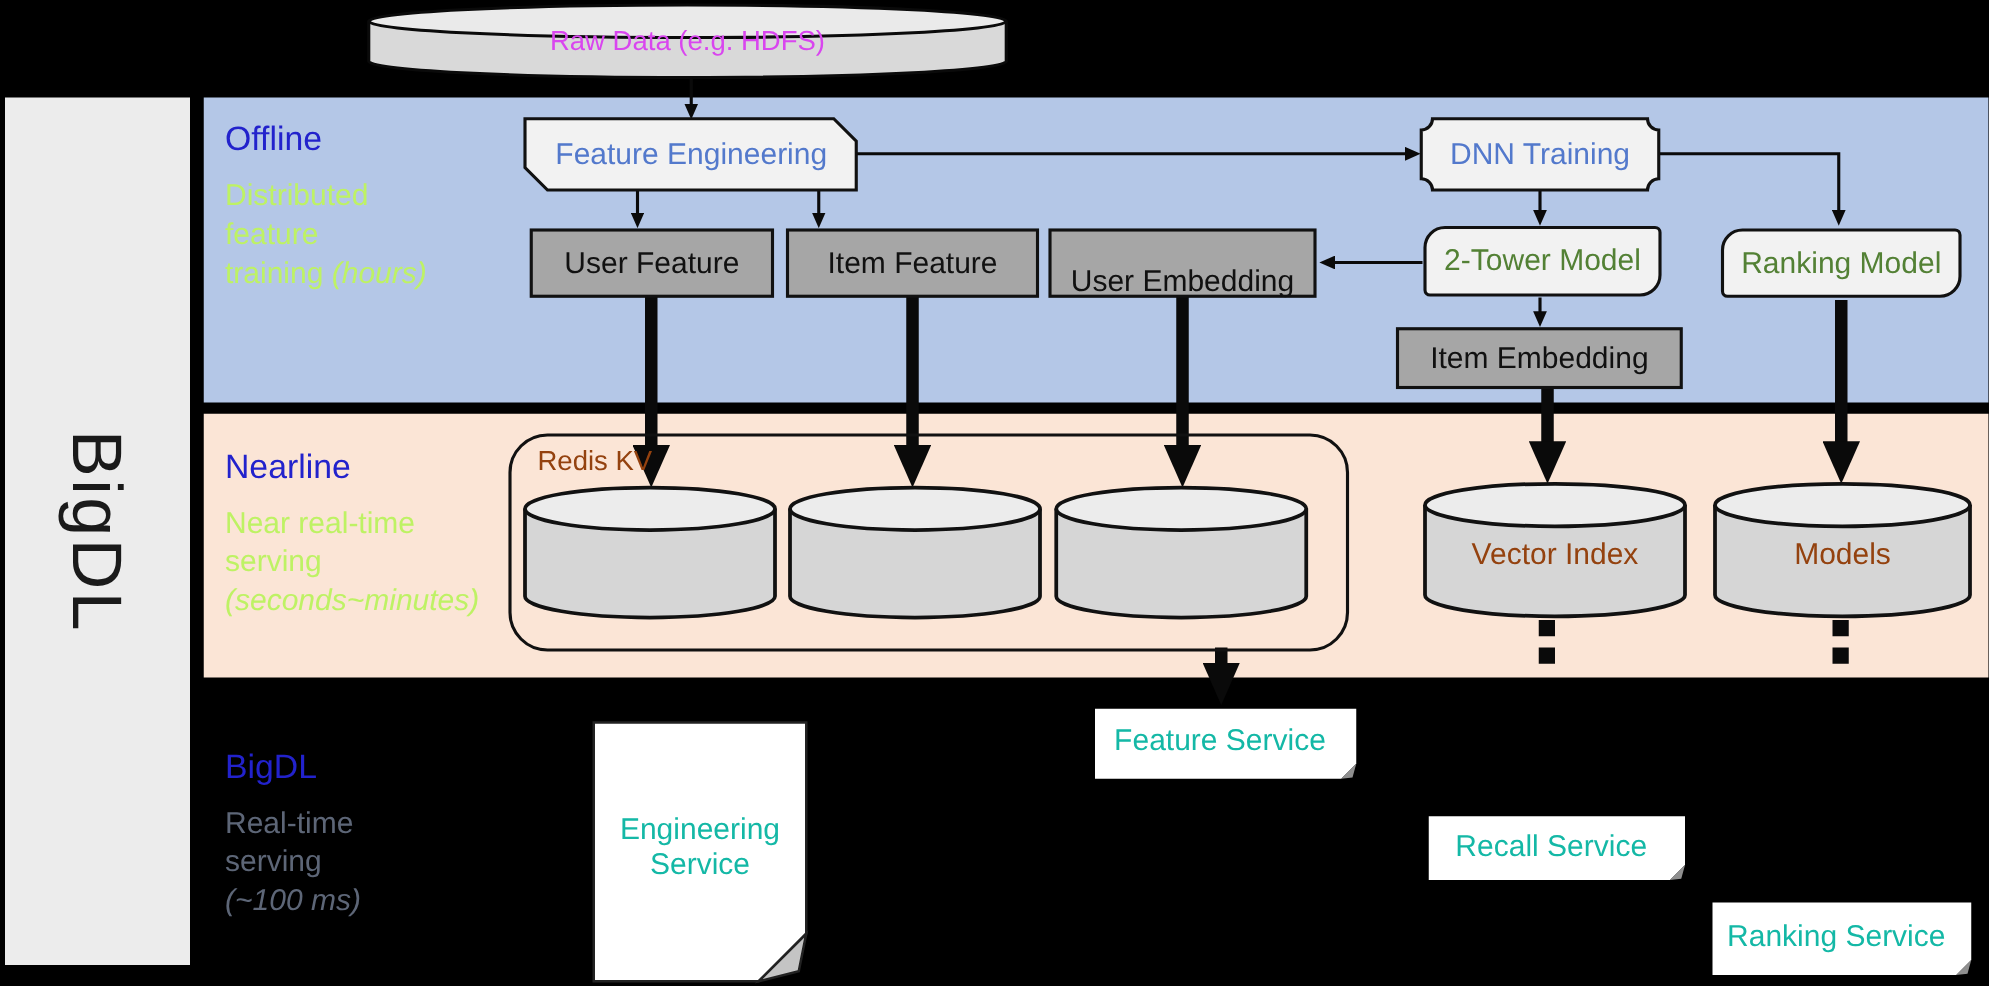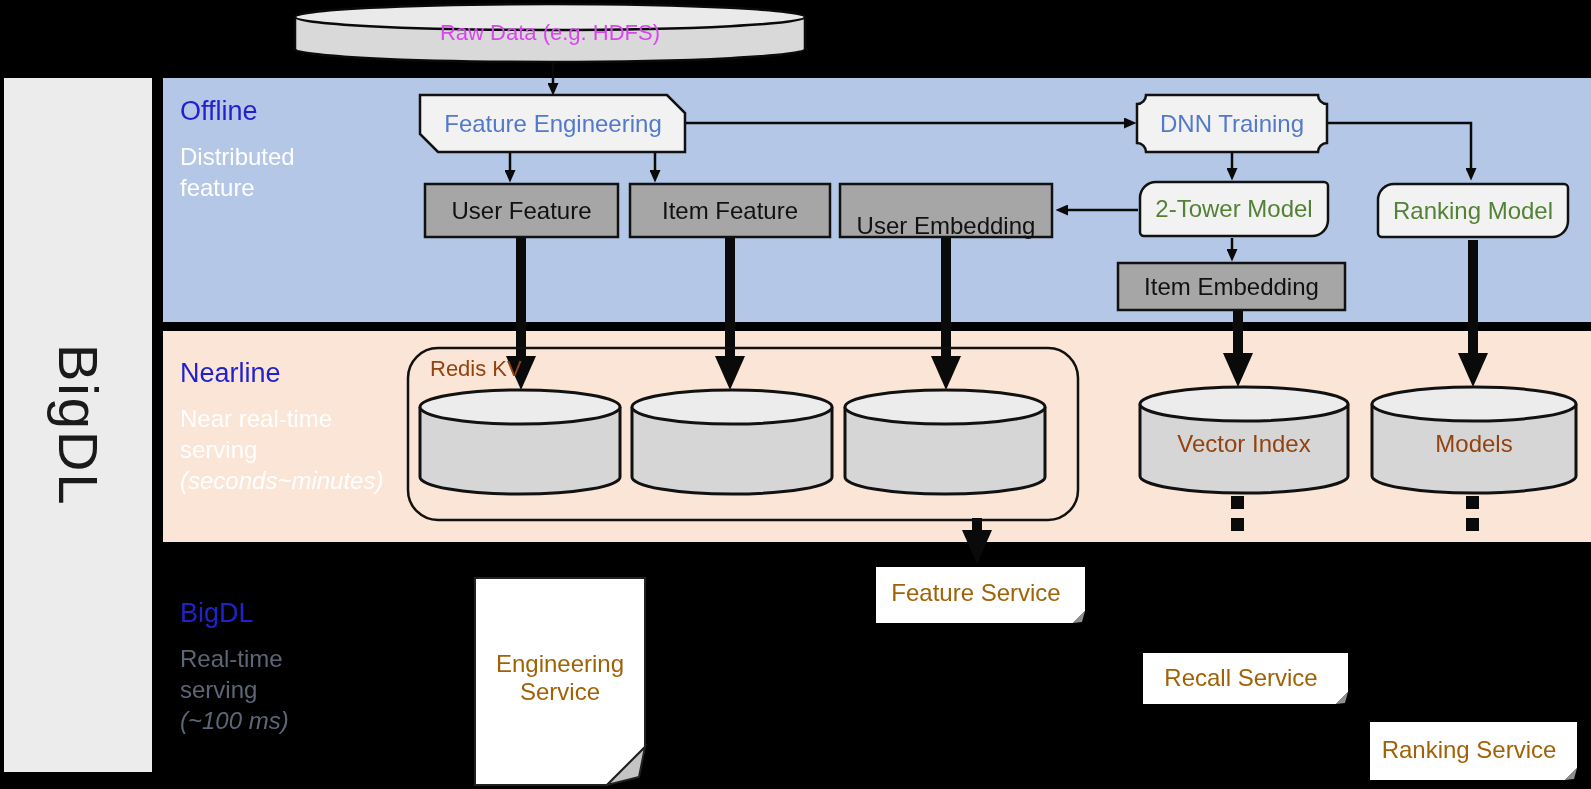--- a/index.html
+++ b/index.html
@@ -7,28 +7,28 @@
          font-family:"Liberation Sans",sans-serif;}
   .band{position:absolute;left:163px;width:1428px;}
   #band-offline{top:78px;height:244px;background:#b4c7e7;}
   #band-nearline{top:331px;height:211px;background:#fbe5d6;}
   #rail{position:absolute;left:4px;top:78px;width:148px;height:694px;background:#ececec;
         display:flex;align-items:center;justify-content:center;}
   #rail .brand{writing-mode:vertical-rl;font-size:56px;color:#1a1a1a;letter-spacing:2px;}
   .lbl{position:absolute;display:flex;align-items:center;justify-content:center;
        text-align:center;line-height:1.15;}
   .blue-node{color:#5379cc;font-size:24px;}
-  .svc{color:#a16207;font-size:24px;}
+  .svc{color:#14b8a6;font-size:24px;}
   .black-node{color:#111;font-size:24px;}
   .green-node{color:#538135;font-size:24px;}
   .brown-node{color:#94420f;font-size:24px;}
   .raw{color:#d946ef;font-size:22px;font-weight:500;}
   .sec{position:absolute;left:180px;width:255px;}
   .sec .heading{font-size:27px;color:#2222cc;margin:0 0 14px 0;}
-  .sec .body{font-size:24px;line-height:31px;color:#ffffff;}
+  .sec .body{font-size:24px;line-height:31px;color:#bef264;}
   #sec-online .body{color:#5d6677;}
   .it{font-style:italic;}
   svg{position:absolute;left:0;top:0;}
 </style>
 </head>
 <body>
 
 <div id="stage">
 
   <div id="band-offline" class="band"></div>
@@ -147,20 +147,21 @@
   </div>
   <div class="lbl svc" style="left:876px;top:568px;width:200px;height:50px;">Feature Service</div>
   <div class="lbl svc" style="left:1143px;top:654px;width:196px;height:47px;">Recall Service</div>
   <div class="lbl svc" style="left:1370px;top:724px;width:198px;height:52px;">Ranking Service</div>
 
   <div class="sec" id="sec-offline" style="top:96px;">
     <div class="heading">Offline</div>
     <div class="body">
       <div>Distributed</div>
       <div>feature</div>
+      <div><span>training </span><span class="it">(hours)</span></div>
     </div>
   </div>
 
   <div class="sec" id="sec-nearline" style="top:358px;">
     <div class="heading">Nearline</div>
     <div class="body">
       <div>Near real-time</div>
       <div>serving</div>
       <div class="it">(seconds~minutes)</div>
     </div>

